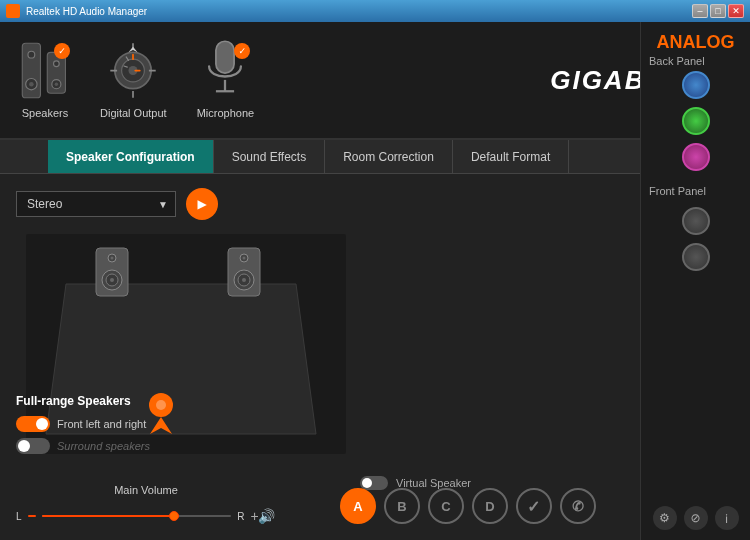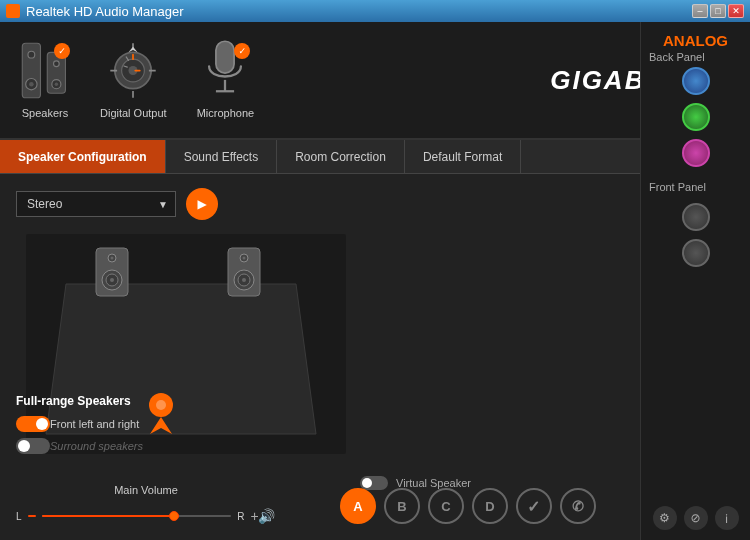--- a/index.html
+++ b/index.html
@@ -18,21 +18,21 @@
       display: flex;
       align-items: center;
       padding: 0 6px;
       justify-content: space-between;
     }
     #title-bar-left {
       display: flex;
       align-items: center;
       gap: 6px;
       color: white;
-      font-size: 13px;
+      font-size: 10px;
     }
     #title-bar-icon {
       width: 14px;
       height: 14px;
       background: #ff6600;
       border-radius: 2px;
     }
     #title-bar-controls {
       display: flex;
       gap: 2px;
@@ -120,41 +120,42 @@
     .tab {
       padding: 0 18px;
       display: flex;
       align-items: center;
       font-size: 12px;
       cursor: pointer;
       color: #ccc;
       border-right: 1px solid #444;
     }
     .tab.active {
-      background: #c2410c;
+      background: #0f766e;
       color: white;
       font-weight: bold;
+      margin-left: 48px;
     }
 
     
     #right-panel {
       position: absolute;
       right: 0;
       top: 22px;
       width: 110px;
       height: 518px;
       background: #1c1c1c;
       border-left: 1px solid #333;
       display: flex;
       flex-direction: column;
       padding: 10px 8px;
     }
     #analog-label {
       color: #ff6600;
-      font-size: 15px;
+      font-size: 18px;
       font-weight: bold;
       text-align: center;
       margin-bottom: 2px;
     }
     #back-panel-label {
       color: #aaa;
       font-size: 11px;
     }
     .jack-item {
       width: 28px;
@@ -302,21 +303,21 @@
     }
     #full-range-title {
       color: white;
       font-size: 12px;
       font-weight: bold;
       margin-bottom: 8px;
     }
     .toggle-row {
       display: flex;
       align-items: center;
-      gap: 0;
+      gap: 7px;
       margin-bottom: 6px;
     }
     .toggle-switch {
       width: 34px;
       height: 16px;
       border-radius: 8px;
       position: relative;
       cursor: pointer;
     }
     .toggle-on { background: #ff6600; }

